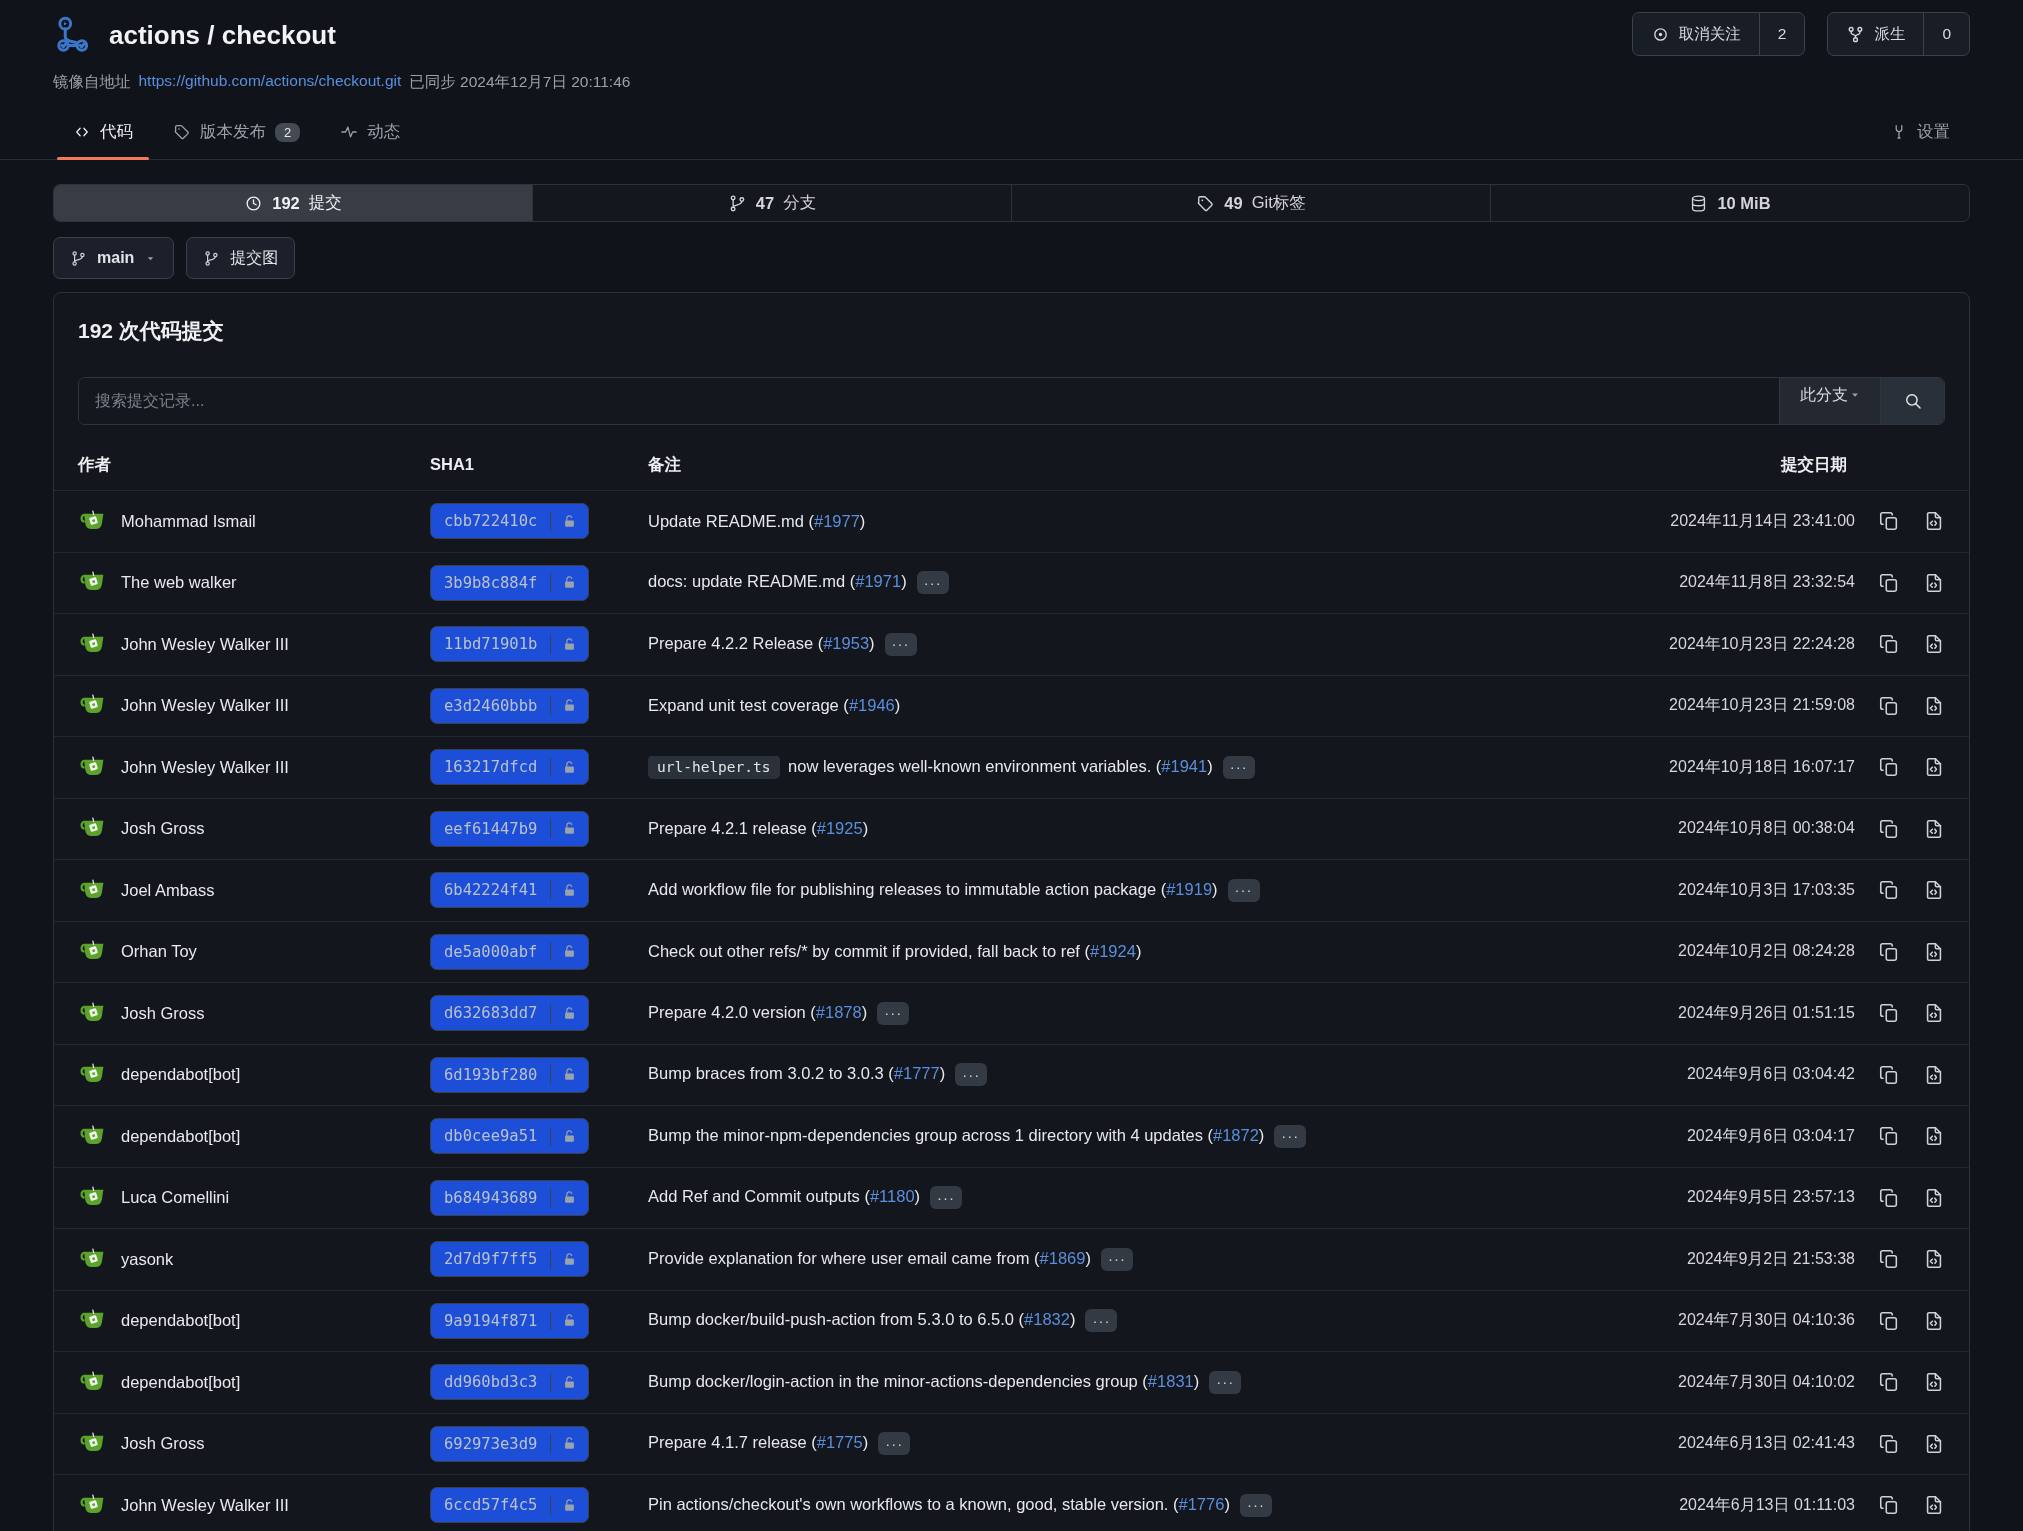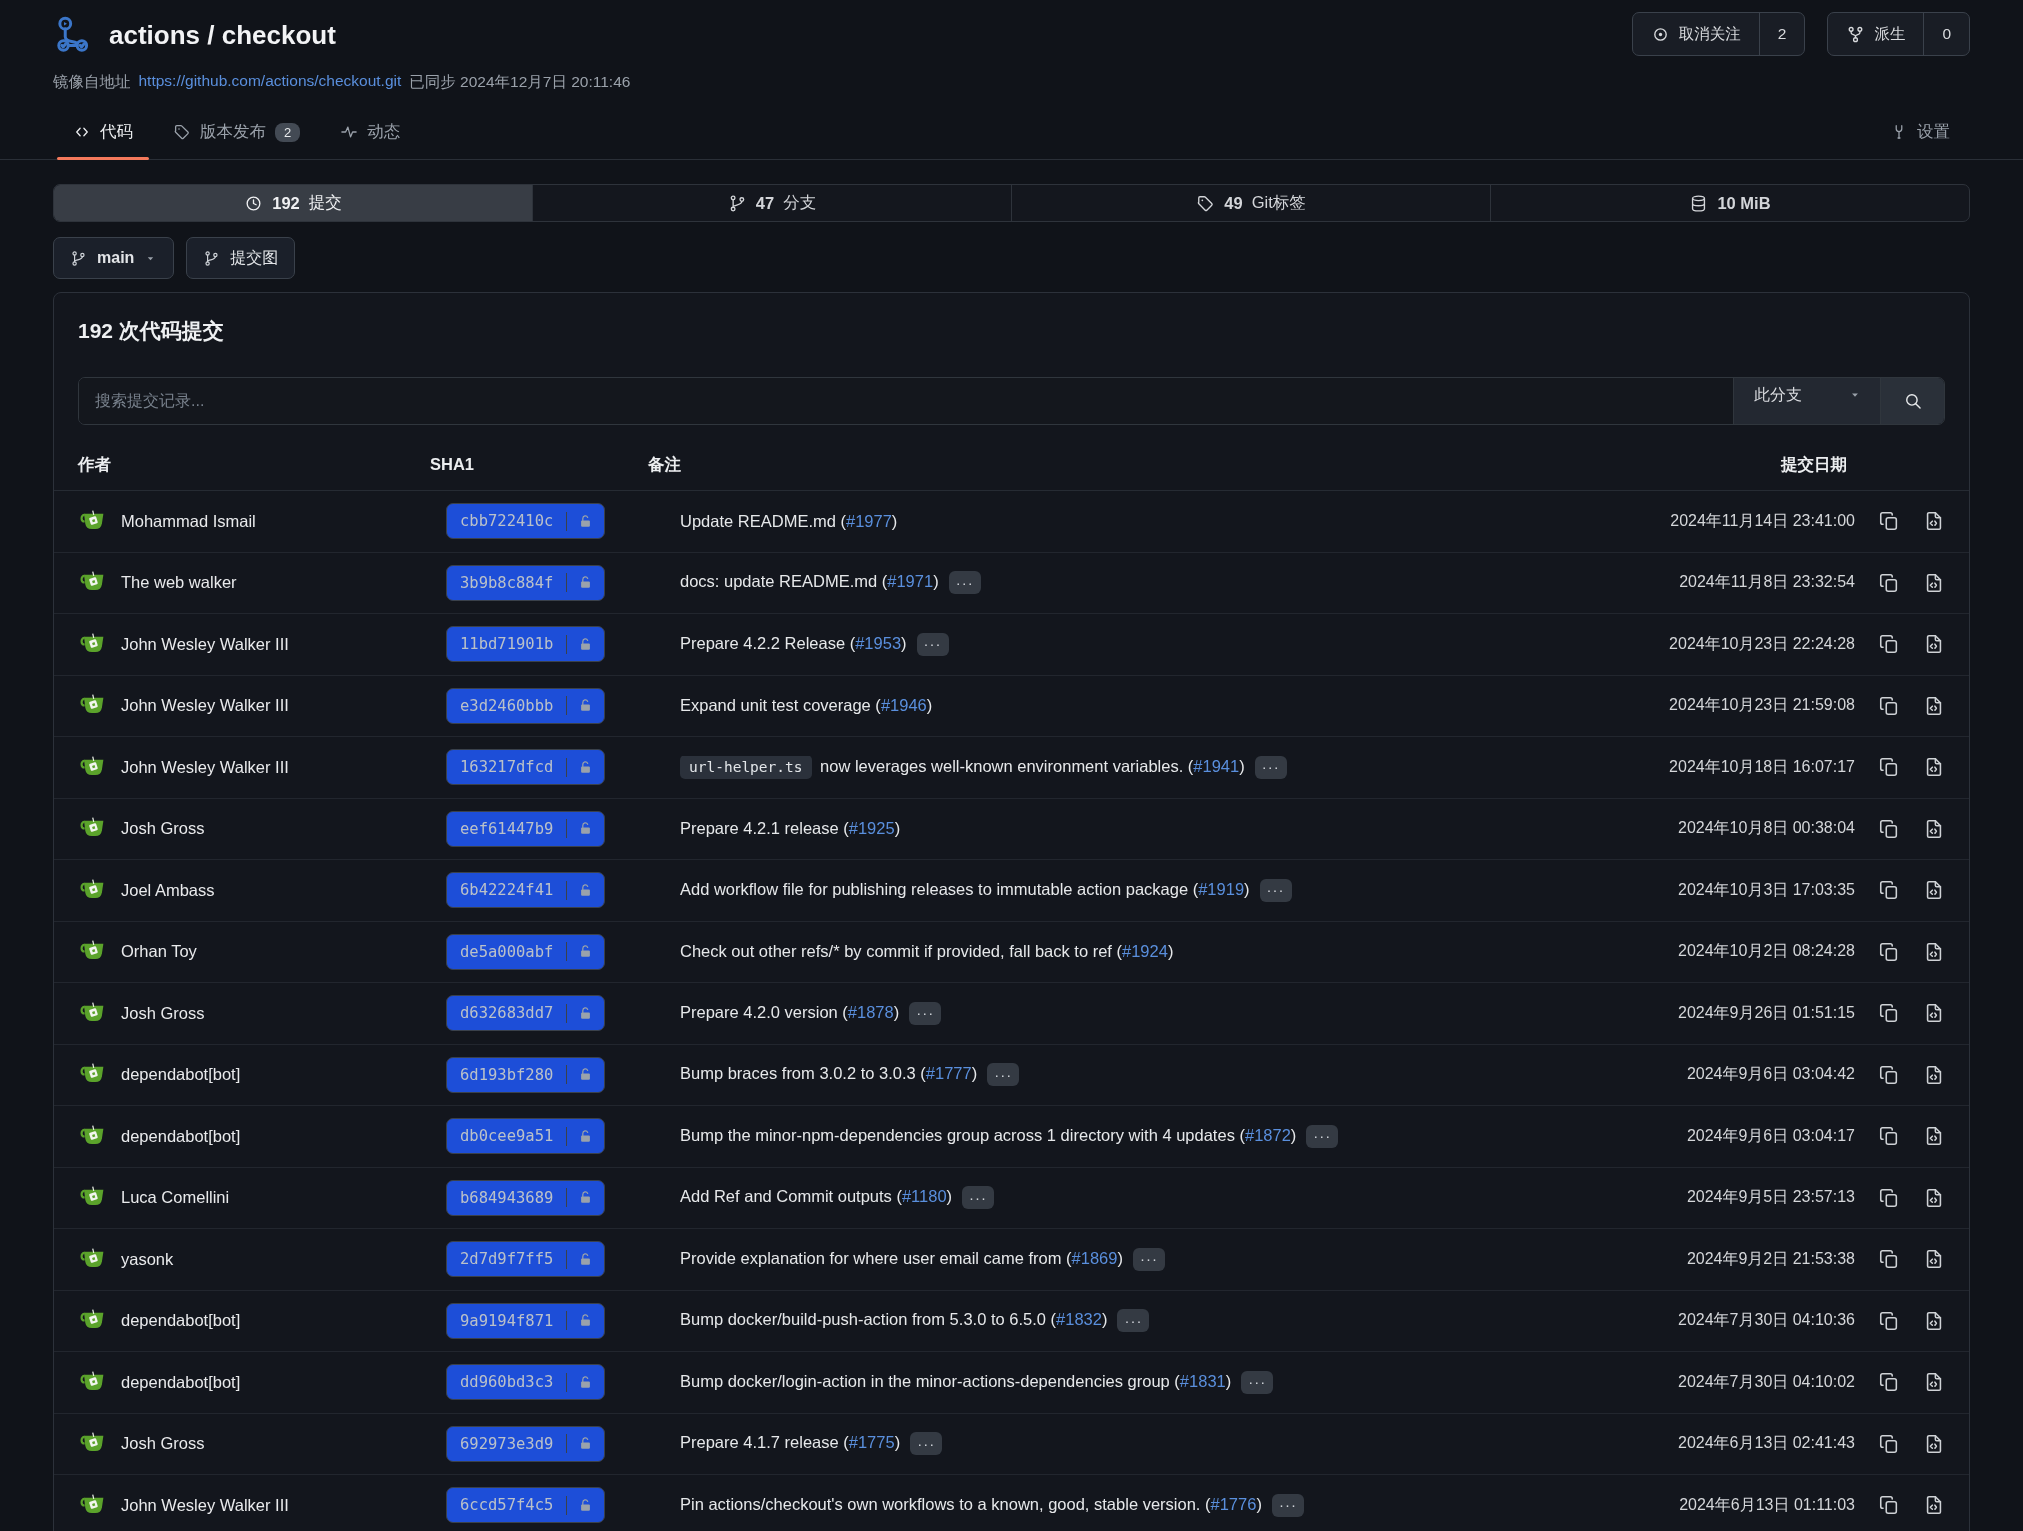--- a/index.html
+++ b/index.html
@@ -51,30 +51,30 @@
   .tbtn .caret { width:13px; height:13px; color:#9aa1aa; }
   .tbtn .bold { font-weight:bold; }
 
   
   .panel { margin:13px 53px 0 53px; background:#13161d; border:1px solid #2c313a; border-radius:8px; overflow:hidden; height:1400px; }
   .panel-title { padding:24px 24px 0 24px; font-size:21px; font-weight:bold; color:#eef0f2; }
 
   .search-row { margin:32px 24px 0 24px; display:flex; height:48px; border:1px solid #30363d; border-radius:7px; overflow:hidden; }
   .search-input { flex:1; background:#14171d; border:none; outline:none; color:#e6e8ea; font-size:16px; padding:0 16px; font-family:inherit; }
   .search-input::placeholder { color:#78818c; }
-  .branch-filter { display:flex; align-items:center; gap:46px; padding:0 18px 12px 20px; background:#232831; border-left:1px solid #30363d; color:#dadce0; font-size:16px; cursor:pointer; }
+  .branch-filter { display:flex; align-items:center; padding:0 18px 12px 20px; background:#232831; border-left:1px solid #30363d; color:#dadce0; font-size:16px; cursor:pointer; }
   .branch-filter .caret { width:14px; height:14px; color:#9aa1aa; }
   .search-btn { width:64px; display:flex; align-items:center; justify-content:center; background:#2a3039; border-left:1px solid #30363d; color:#e8eaec; cursor:pointer; }
   .search-btn .ic { width:20px; height:20px; }
 
   
   .grid-row { display:grid; grid-template-columns:352px 218px 1fr 372px; align-items:center; padding:0 24px; }
   .thead { height:52px; font-weight:bold; font-size:16.5px; color:#eceef0; border-bottom:1px solid #262b33; margin-top:14px; }
   .thead .h-date { text-align:right; padding-right:98px; }
-  .commit-row { height:61.5px; border-bottom:1px solid #22262e;gap:16px; }
+  .commit-row { height:61.5px; border-bottom:1px solid #22262e; }
 
   .cell-author { display:flex; align-items:center; gap:14px; }
   .avatar { width:29px; height:29px; flex:none; }
   .author-name { color:#e9eaec; font-size:16.5px; }
 
   .sha-badge { display:inline-flex; align-items:center; border:1px solid #3a414b; background:#1d4ed8; border-radius:7px; overflow:hidden; height:36px; cursor:pointer; }
   .sha-text { display:flex; align-items:center; padding:0 13px; font-family:"DejaVu Sans Mono","Liberation Mono",monospace; font-size:15.5px; color:#bac1c9; }
   .sha-lock { display:flex; align-items:center; padding:0 10px; border-left:1px solid #3a414b; color:#9aa2ab; }
   .sha-lock svg { width:17px; height:19px; }
 

